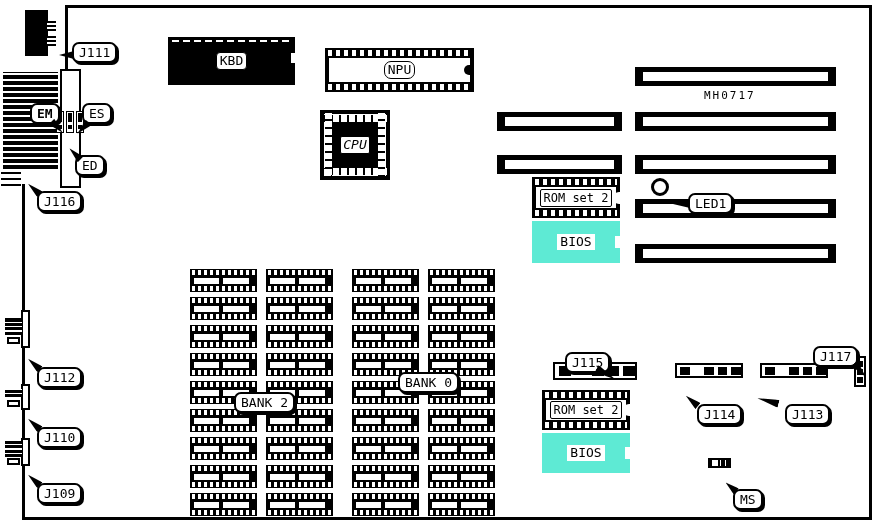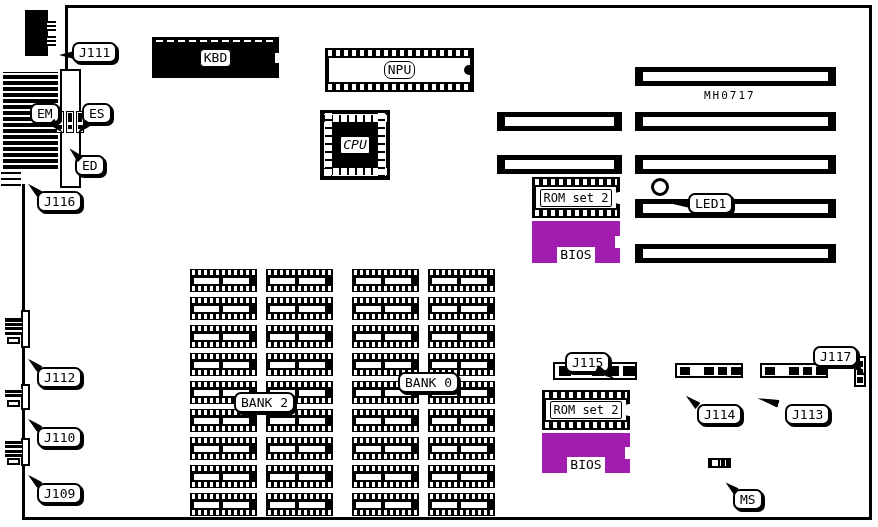--- a/index.html
+++ b/index.html
@@ -16,21 +16,21 @@
   .socket { position:absolute; background:#000; }
   .socket .teeth { position:absolute; left:3px; right:3px; height:6px;
      background:repeating-linear-gradient(90deg,#fff 0 4px,#000 4px 8px); }
   .socket .teeth.top { top:2px; } .socket .teeth.bot { bottom:2px; }
   .socket .band { position:absolute; left:4px; right:4px; top:10px; bottom:10px;
      background:#fff; display:flex; align-items:center; justify-content:center; }
   .socket .notch { position:absolute; right:0; top:50%; transform:translateY(-50%);
      width:7px; height:12px; background:#fff; border-radius:7px 0 0 7px; }
 
   
-  .blackchip { position:absolute; background:#a21caf; display:flex; align-items:flex-end; justify-content:center; }
+  .blackchip { position:absolute; background:#5eead4; display:flex; align-items:center; justify-content:center; }
   .blackchip .notch { position:absolute; right:0; top:50%; transform:translateY(-50%);
      width:5px; height:12px; background:#fff; }
 
   .chiplabel { background:#fff; border:1px solid #000; border-radius:4px;
      font:13px "DejaVu Sans Mono",monospace; line-height:16px; padding:0 3px; color:#000; white-space:nowrap; }
 
   
   .slot { position:absolute; background:#000; }
   .slot i { position:absolute; left:8px; right:8px; top:5px; bottom:5px; background:#fff; display:block; }
 
@@ -116,21 +116,21 @@
     <span class="jcol">
         <i class="a"></i>
         <i class="b"></i>
       </span>
     <span class="jcol">
         <i class="a"></i>
         <i class="b"></i>
       </span>
   </div>
 
-  <div class="kbd" style="left:152px;top:37px;width:127px;height:41px;text-align:right;">
+  <div class="kbd" style="left:168px;top:37px;width:127px;height:48px;text-align:right;">
     <span class="dash"></span>
     <span class="notch"></span>
     <span class="chiplabel">KBD</span>
   </div>
 
   <div class="socket" style="left:325px;top:48px;width:149px;height:44px;">
     <span class="teeth top"></span>
     <span class="teeth bot"></span>
     <span class="band">
       <span class="chiplabel" style="border-radius:7px;">NPU</span>
@@ -472,21 +472,21 @@
   <div class="abs ink" style="left:708px;top:458px;width:23px;height:10px;">
     <span class="abs" style="left:4px;top:2px;width:6px;height:6px;background:#fff;"></span>
     <span class="abs" style="left:12px;top:2px;width:1px;height:6px;background:#fff;"></span>
     <span class="abs" style="left:17px;top:2px;width:1px;height:6px;background:#fff;"></span>
   </div>
 
   <div class="callout" style="left:72px;top:26px;">
     <span>J111</span>
     <span class="tail" style="left:-15px;top:7px;width:15px;"></span>
   </div>
-  <div class="callout" style="left:30px;top:87px;">
+  <div class="callout" style="left:30px;top:87px;font-weight:bold;">
     <span>EM</span>
     <span class="tail" style="left:17px;top:18px;transform:rotate(-135deg);"></span>
   </div>
   <div class="callout" style="left:82px;top:87px;">
     <span>ES</span>
     <span class="tail" style="left:-9px;top:19px;transform:rotate(-45deg);"></span>
   </div>
   <div class="callout" style="left:75px;top:139px;">
     <span>ED</span>
     <span class="tail" style="left:-10px;top:-7px;transform:rotate(45deg);"></span>

